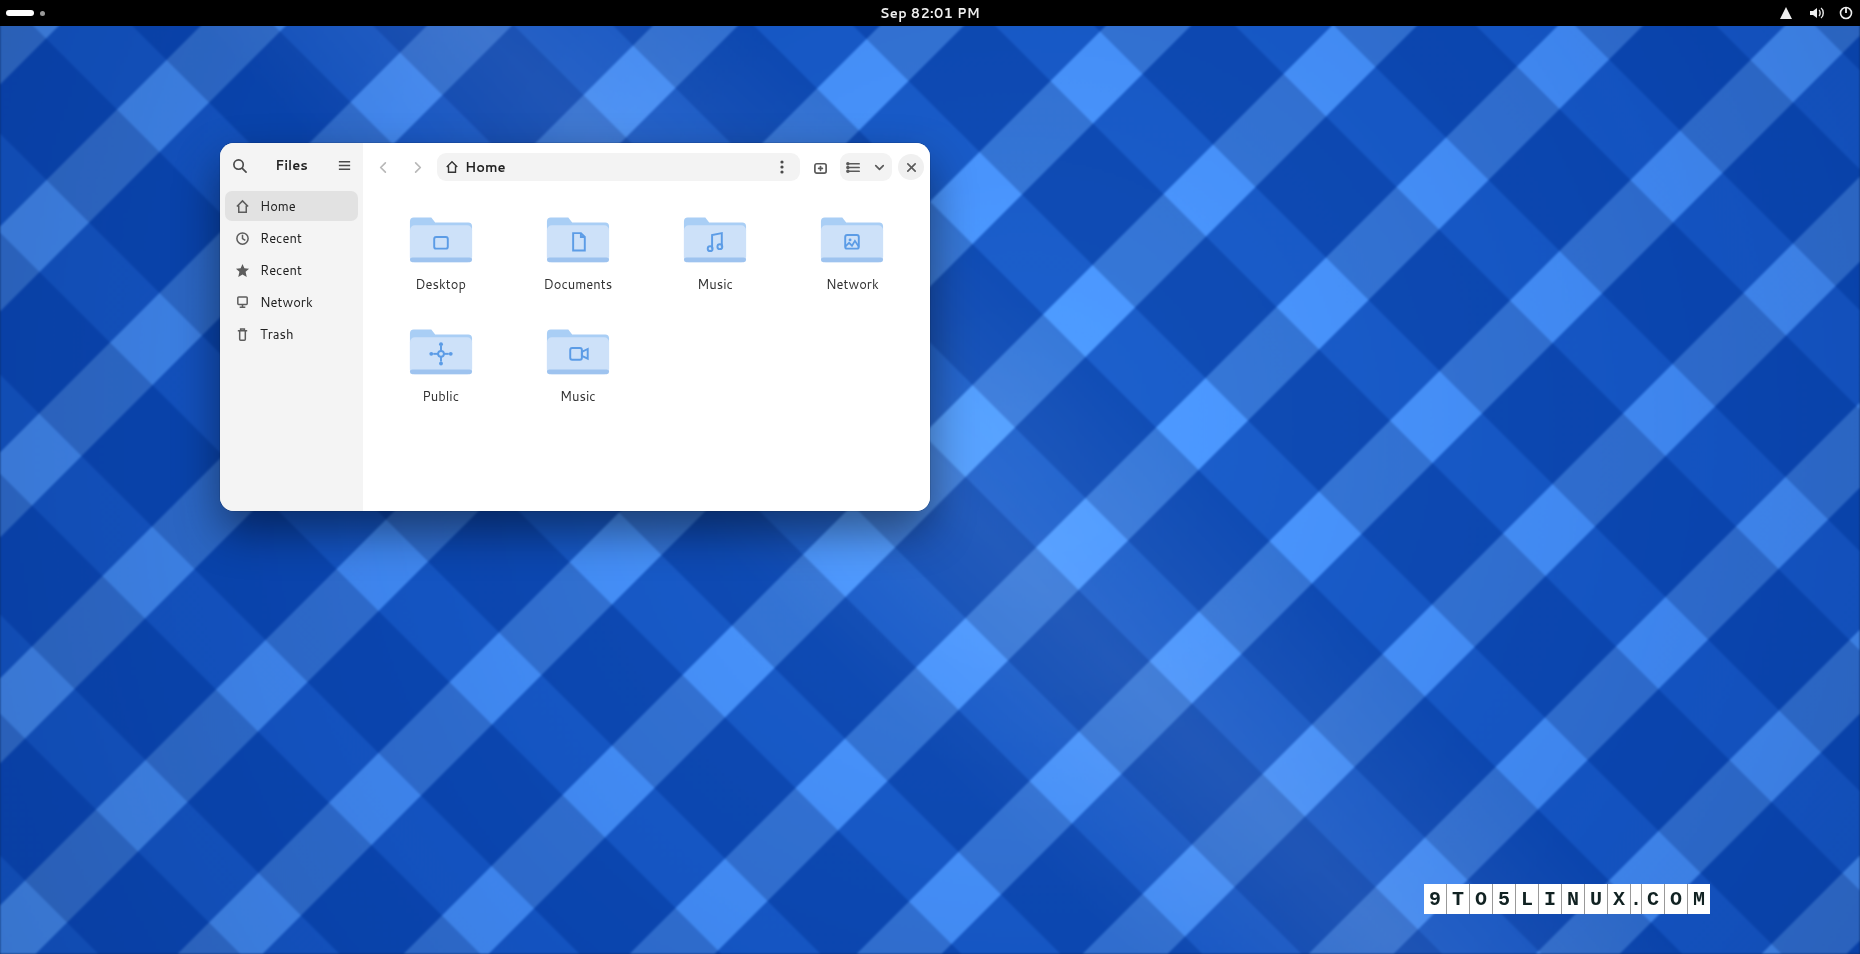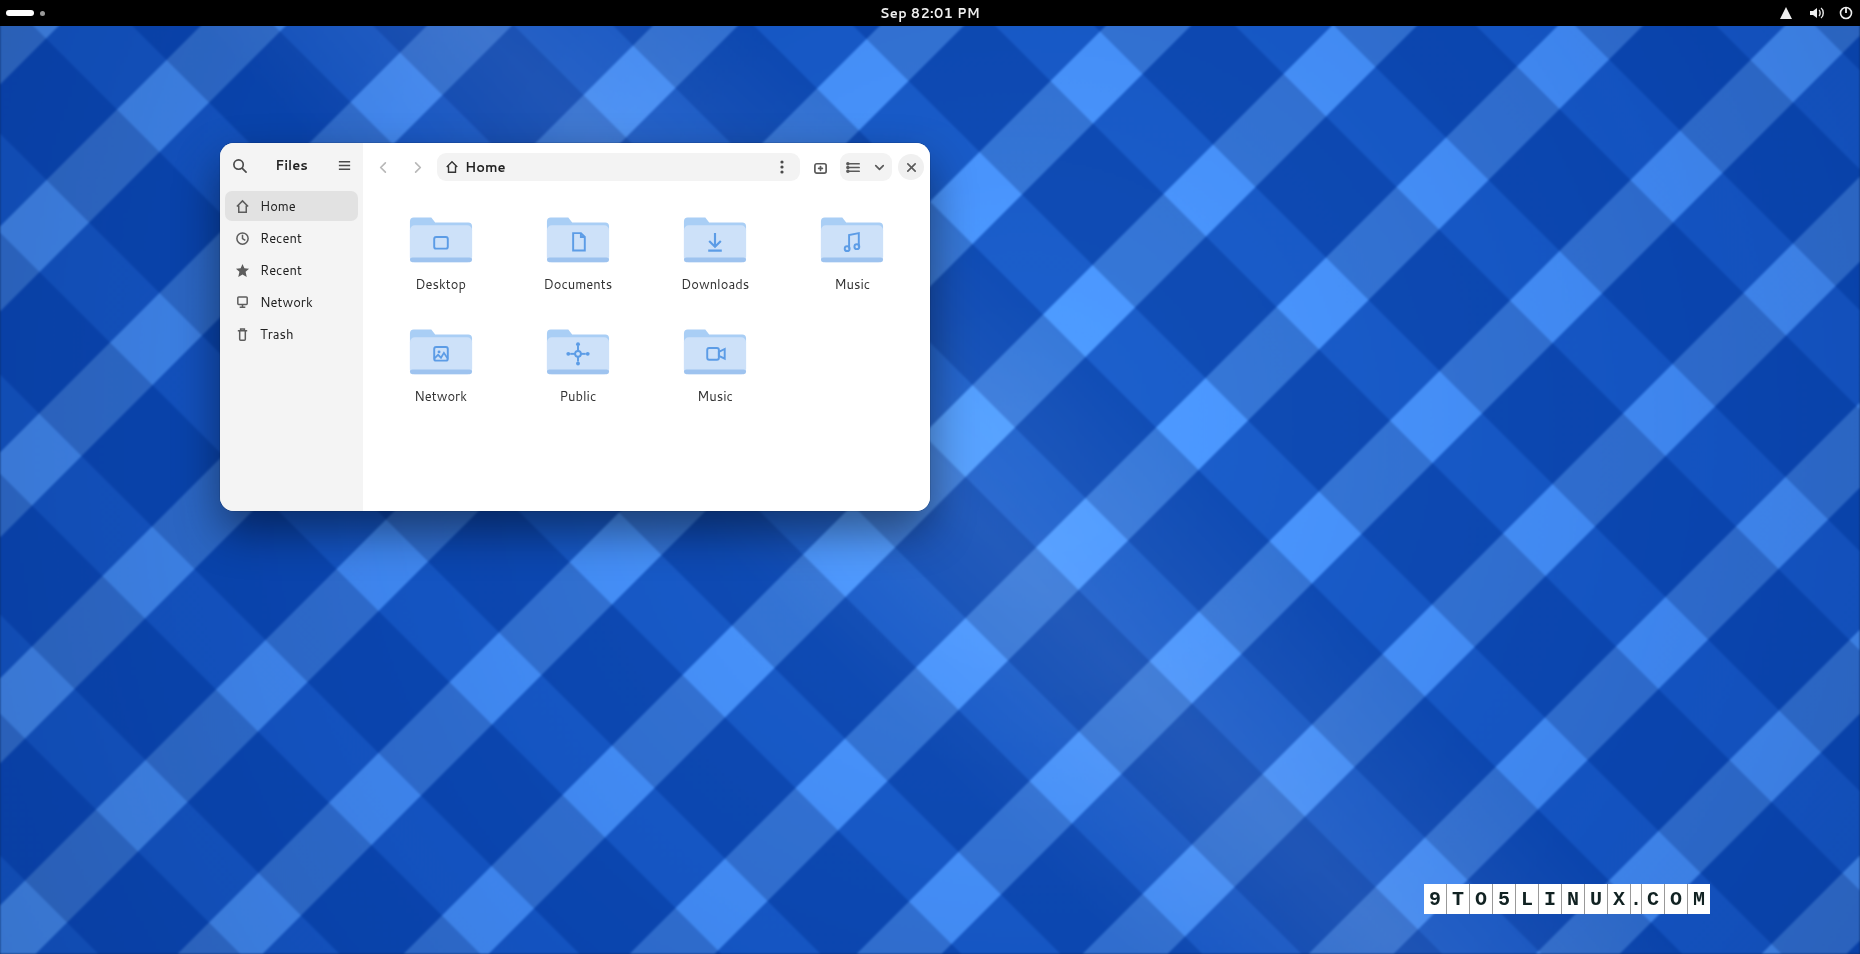--- a/index.html
+++ b/index.html
@@ -270,33 +270,20 @@
               </svg>
             </span>
             <span class="fname">Documents</span>
           </div>
           <div class="fitem">
             <span>
               <svg class="foldicon" viewBox="0 0 68 60">
                 <path d="M6 10h18l4 5h34a4 4 0 014 4v32a4 4 0 01-4 4H6a4 4 0 01-4-4V14a4 4 0 014-4z" fill="#a9cef5"></path>
                 <rect x="2" y="18" width="64" height="38" rx="5" fill="#cde1f9"></rect>
                 <rect x="2" y="51" width="64" height="5" rx="2.5" fill="#9ec3ef"></rect>
-                <line x1="34" y1="26" x2="34" y2="40" stroke="#5c9ce6" stroke-width="2.2"></line>
-                <polyline points="28,34 34,40 40,34" stroke="#5c9ce6" stroke-width="2.2" fill="none"></polyline>
-                <line x1="27" y1="44" x2="41" y2="44" stroke="#5c9ce6" stroke-width="2.2"></line>
-              </svg>
-            </span>
-            <span class="fname">Downloads</span>
-          </div>
-          <div class="fitem">
-            <span>
-              <svg class="foldicon" viewBox="0 0 68 60">
-                <path d="M6 10h18l4 5h34a4 4 0 014 4v32a4 4 0 01-4 4H6a4 4 0 01-4-4V14a4 4 0 014-4z" fill="#a9cef5"></path>
-                <rect x="2" y="18" width="64" height="38" rx="5" fill="#cde1f9"></rect>
-                <rect x="2" y="51" width="64" height="5" rx="2.5" fill="#9ec3ef"></rect>
                 <path d="M31 42v-14l10-2v14" stroke="#5c9ce6" stroke-width="2" fill="none"></path>
                 <circle cx="29" cy="42" r="2.5" stroke="#5c9ce6" stroke-width="2" fill="none"></circle>
                 <circle cx="39" cy="40" r="2.5" stroke="#5c9ce6" stroke-width="2" fill="none"></circle>
               </svg>
             </span>
             <span class="fname">Music</span>
           </div>
           <div class="fitem">
             <span>
               <svg class="foldicon" viewBox="0 0 68 60">

